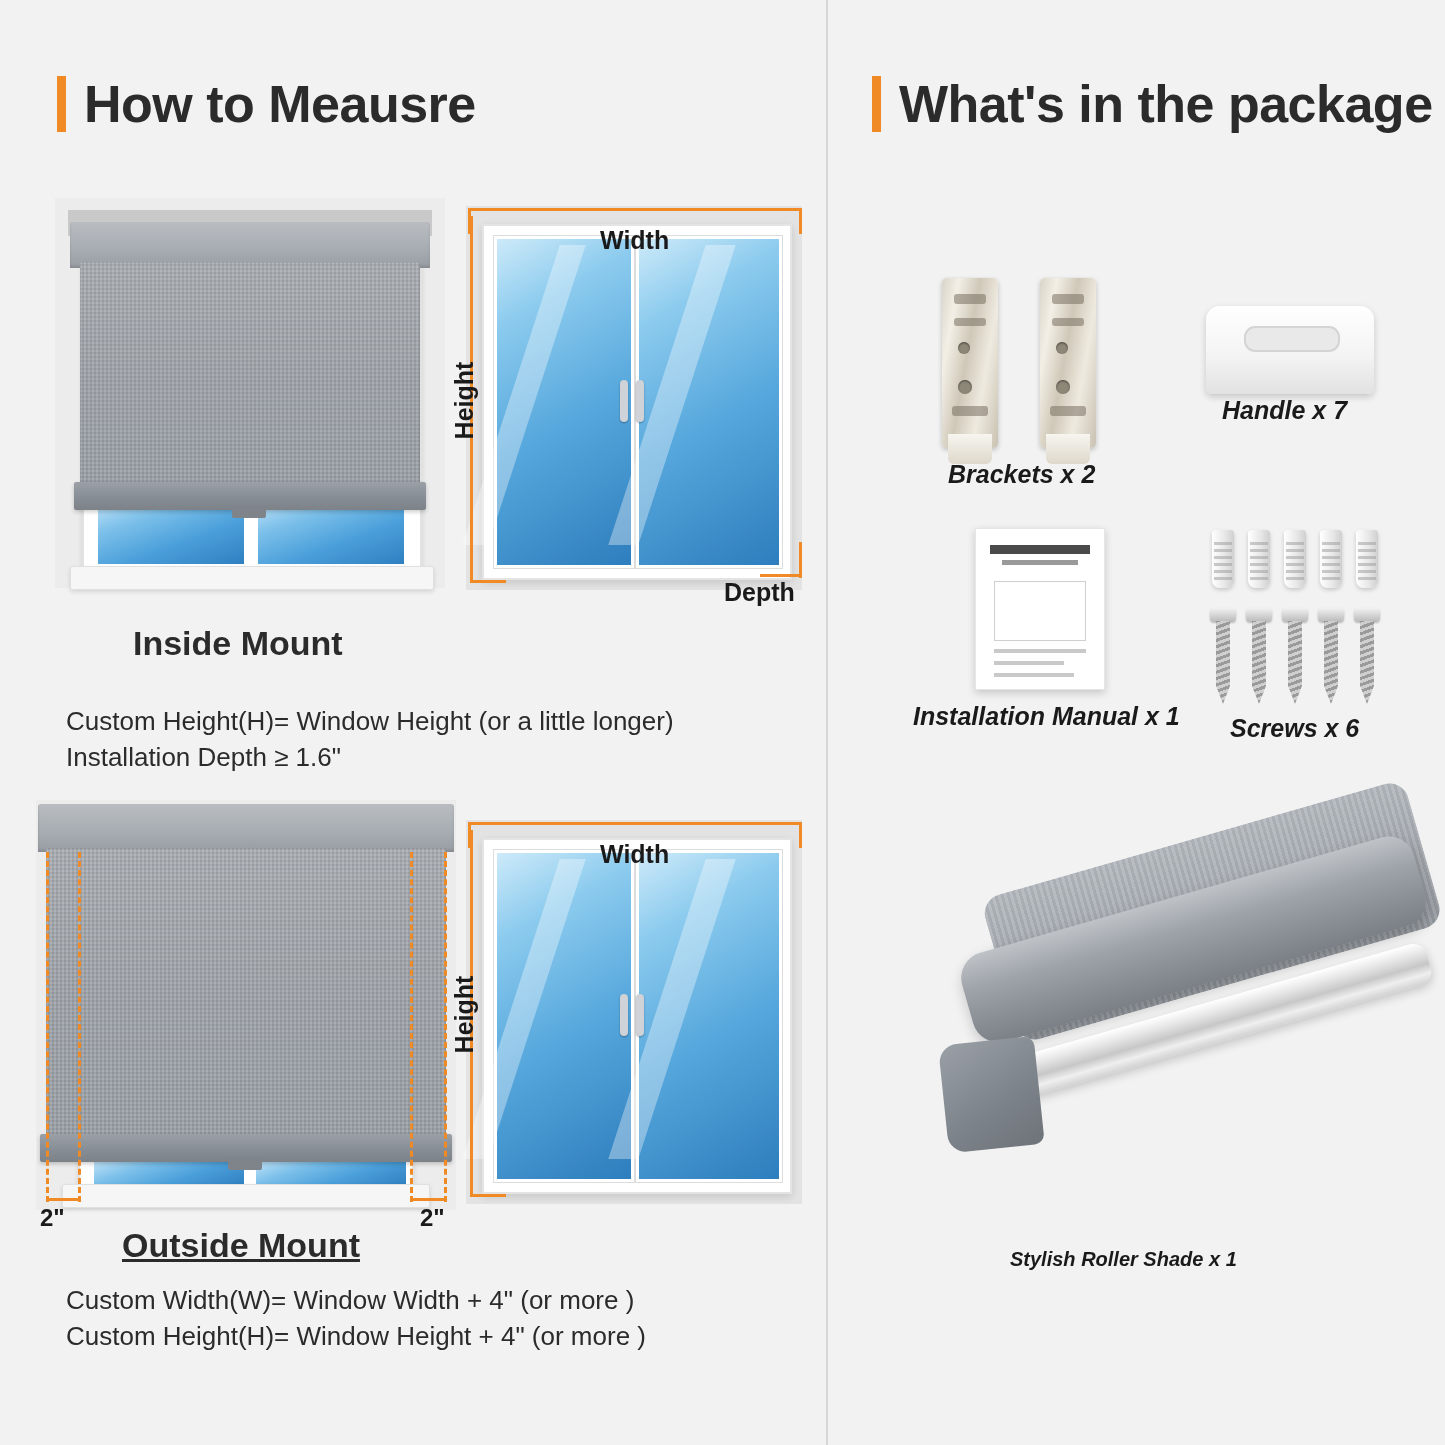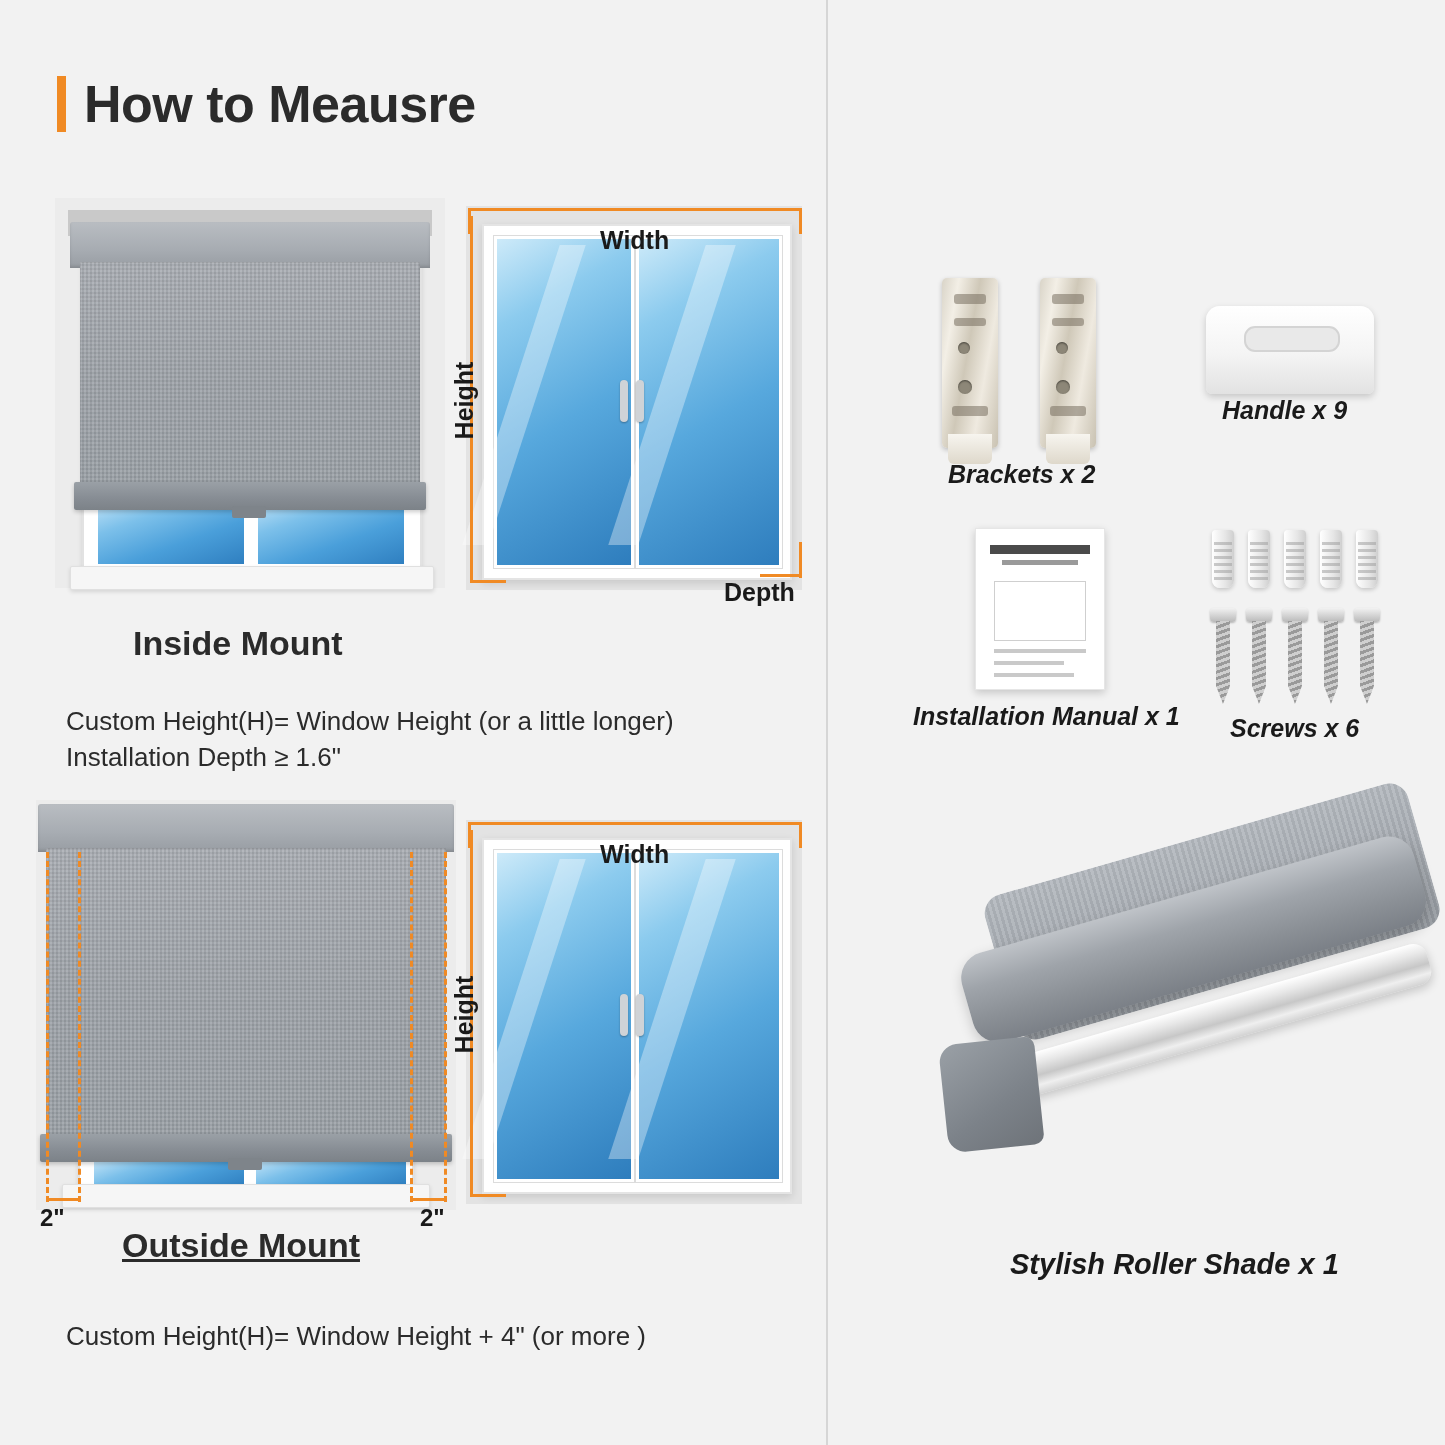--- a/index.html
+++ b/index.html
@@ -165,20 +165,24 @@
 
 <div class="page">
 
   <div class="divider"></div>
 
   <div class="heading" id="h-left">
     <div class="bar"></div>
     <div class="txt">How to Meausre</div>
   </div>
 
+  <div class="heading" id="h-right">
+    <div class="bar"></div>
+    <div class="txt">What's in the package</div>
+  </div>
 
   <div class="illus">
 
     <div class="wall" style="left:55px;top:198px;width:390px;height:390px;"></div>
 
     <div class="recess" style="left:68px;top:210px;width:364px;height:26px;background:#c9c9c9;"></div>
 
     <div class="win-frame" style="left:82px;top:236px;width:336px;height:336px;"></div>
     <div class="win-pane" style="left:96px;top:500px;width:146px;height:62px;"></div>
     <div class="win-pane" style="left:256px;top:500px;width:146px;height:62px;"></div>
@@ -264,20 +268,21 @@
     <div class="mk mk-v" style="left:468px;top:822px;height:26px;"></div>
     <div class="mk mk-v" style="left:799px;top:822px;height:26px;"></div>
     <div class="mk mk-v" style="left:470px;top:830px;height:366px;"></div>
     <div class="mk mk-h" style="left:470px;top:1194px;width:36px;"></div>
 
     <div class="dim-label" style="left:600px;top:840px;">Width</div>
     <div class="dim-label vert" style="left:424px;top:1000px;width:80px;text-align:center;">Height</div>
   </div>
 
   <div class="mount-title" style="left:122px;top:1226px;text-decoration:underline;">Outside Mount</div>
+  <div class="mount-line" style="left:66px;top:1285px;">Custom Width(W)= Window Width + 4" (or more )</div>
   <div class="mount-line" style="left:66px;top:1321px;">Custom Height(H)= Window Height + 4" (or more )</div>
 
   <div class="illus">
     <div class="bracket" style="left:942px;top:278px;">
       <div class="slot" style="left:12px;top:16px;width:32px;height:10px;"></div>
       <div class="slot" style="left:12px;top:40px;width:32px;height:8px;"></div>
       <div class="hole" style="left:16px;top:64px;width:12px;height:12px;"></div>
       <div class="hole" style="left:16px;top:102px;width:14px;height:14px;"></div>
       <div class="slot" style="left:10px;top:128px;width:36px;height:10px;"></div>
       <div class="tip"></div>
@@ -290,21 +295,21 @@
       <div class="slot" style="left:10px;top:128px;width:36px;height:10px;"></div>
       <div class="tip"></div>
     </div>
     <div class="part-cap" style="left:948px;top:460px;">Brackets x 2</div>
   </div>
 
   <div class="illus">
     <div class="handlepart" style="left:1206px;top:306px;">
       <div class="grip"></div>
     </div>
-    <div class="part-cap" style="left:1222px;top:396px;">Handle x 9</div>
+    <div class="part-cap" style="left:1222px;top:396px;">Handle x 7</div>
   </div>
 
   <div class="illus">
     <div class="manual" style="left:975px;top:528px;">
       <div class="m-title"></div>
       <div class="m-sub"></div>
       <div class="m-box"></div>
       <div class="m-line" style="right:18px;top:120px;"></div>
       <div class="m-line" style="right:40px;top:132px;"></div>
       <div class="m-line" style="right:30px;top:144px;"></div>
@@ -341,16 +346,16 @@
       </div>
 
     <div class="part-cap" style="left:1230px;top:714px;font-style:italic;">Screws  x 6</div>
   </div>
 
   <div class="illus roller">
     <div class="fabric" style="left:980px;top:900px;width:440px;height:150px;transform:rotate(-16deg);transform-origin:left top;"></div>
     <div class="tube" style="left:955px;top:960px;width:470px;height:92px;transform:rotate(-16deg);transform-origin:left top;"></div>
     <div class="chrome" style="left:1000px;top:1062px;width:440px;height:42px;transform:rotate(-16deg);transform-origin:left top;"></div>
     <div class="endcap" style="left:938px;top:1046px;width:96px;height:108px;transform:rotate(-6deg);transform-origin:left top;"></div>
-    <div class="part-cap" style="left:1010px;top:1248px;font-size:29px;">Stylish Roller Shade x 1</div>
+    <div class="part-cap" style="left:1010px;top:1248px;font-size:20px;">Stylish Roller Shade x 1</div>
   </div>
 
 </div>
 
 </body></html>

